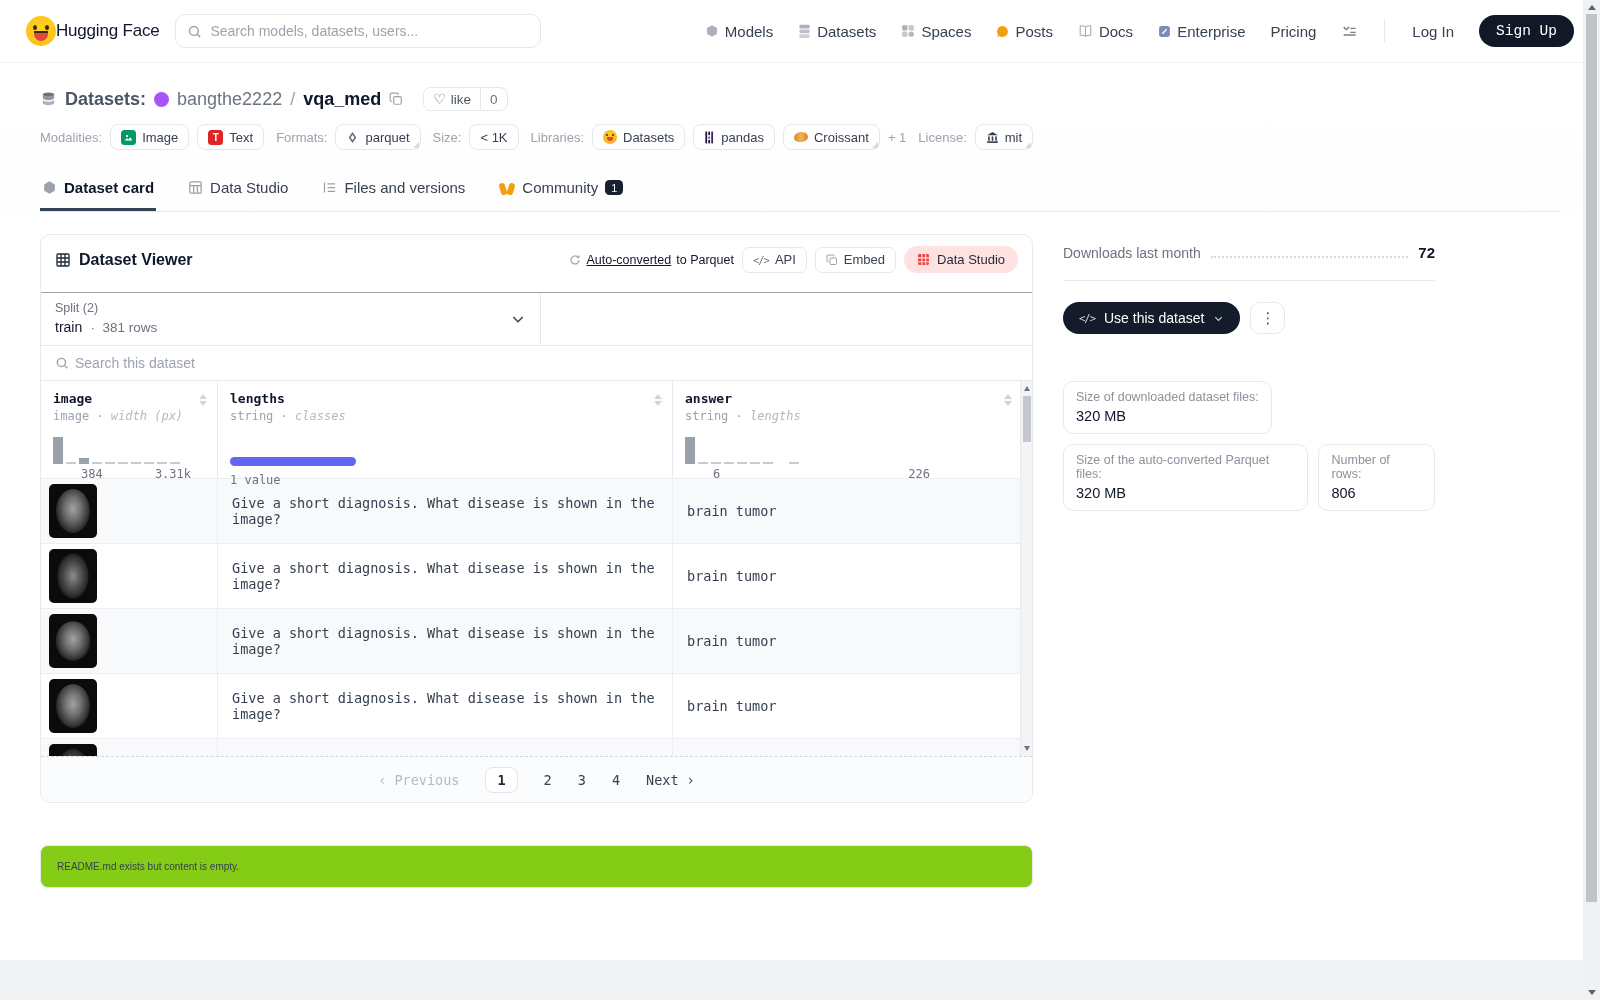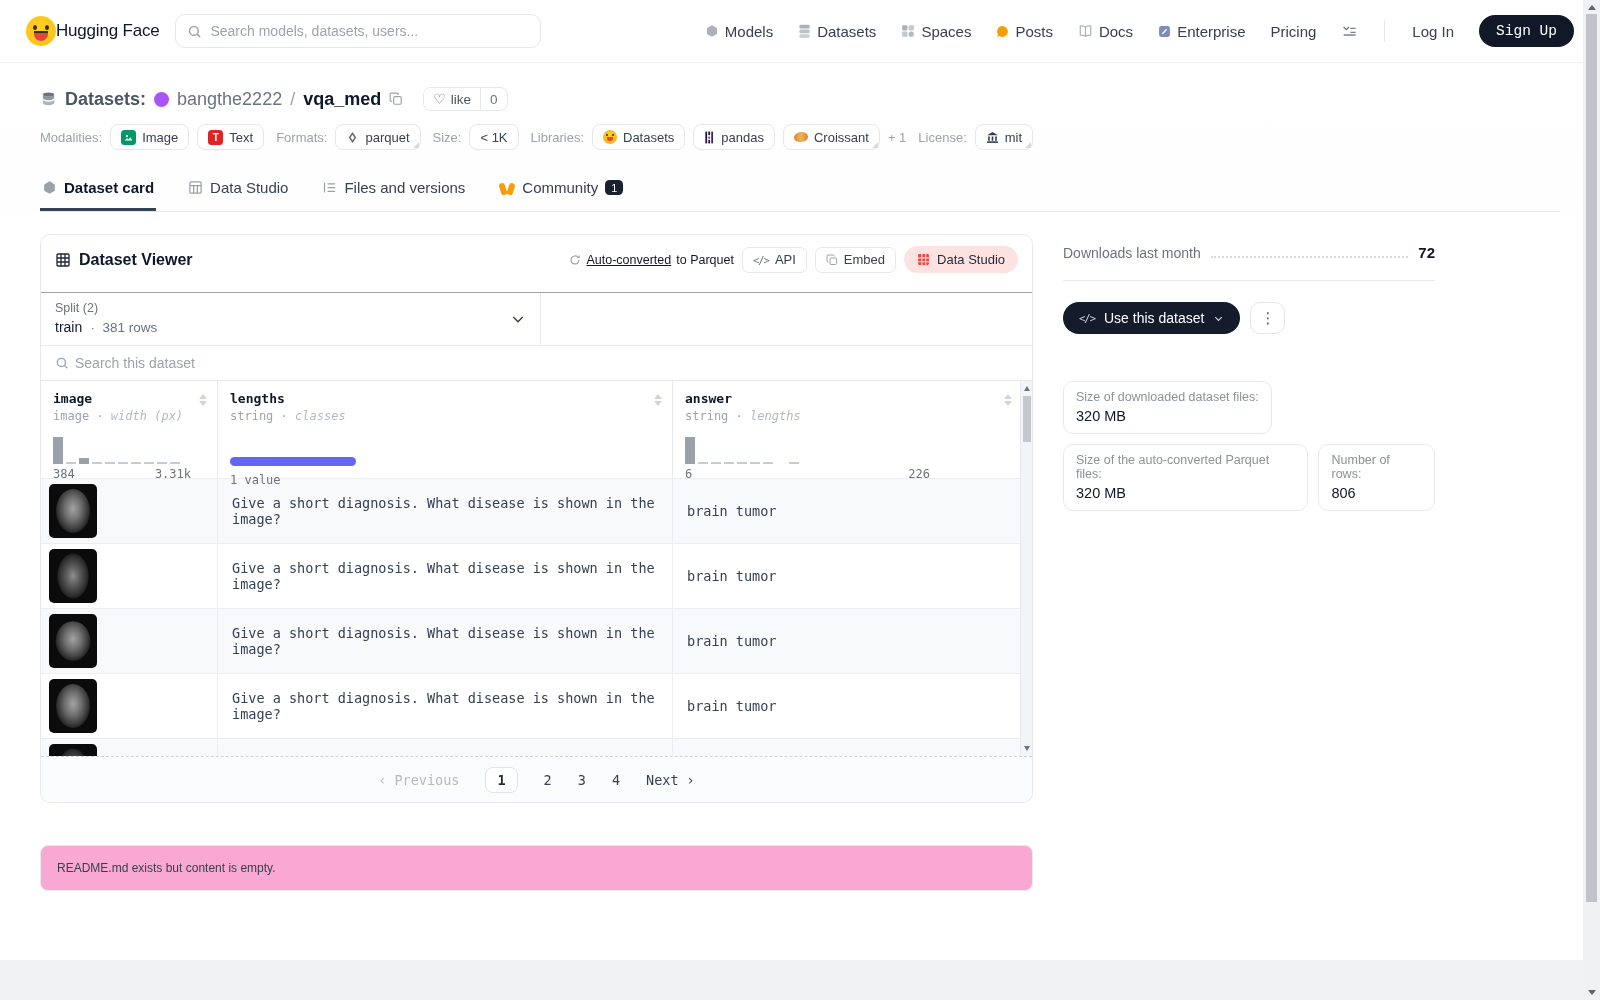--- a/index.html
+++ b/index.html
@@ -92,21 +92,21 @@
   .th.c1 { width:177px; } .th.c2 { width:455px; } .th.c3 { width:349px; border-right:none; }
   .th-name { font-family:"DejaVu Sans Mono",monospace; font-size:13px; font-weight:700; color:#0f172a; }
   .th-sub { font-family:"DejaVu Sans Mono",monospace; font-size:12px; color:#9ca3af; margin-top:3px; }
   .th-sub i { color:#b3b9c2; }
   .sort { position:absolute; top:13px; right:10px; display:flex; flex-direction:column; gap:2px; }
   .sort i { width:0; height:0; border-left:4px solid transparent; border-right:4px solid transparent; }
   .sort .up { border-bottom:5px solid #d1d5db; } .sort .dn { border-top:5px solid #d1d5db; }
   .hist { display:flex; align-items:flex-end; gap:3px; height:30px; margin-top:11px; }
   .hist .b { width:10px; background:#9aa1ab; }
   .hist .d { width:10px; height:2px; background:#c7ccd3; }
-  .hist-lbls { display:flex; justify-content:space-between; font-family:"DejaVu Sans Mono",monospace; font-size:12px; color:#6b7280; margin-top:3px; padding-right:14px; }
+  .hist-lbls { display:flex; justify-content:space-between; font-family:"DejaVu Sans Mono",monospace; font-size:12px; color:#6b7280; margin-top:3px; padding-right:14px;margin-left:28px; }
   .classbar-wrap { margin-top:34px; }
   .classbar { width:126px; height:9px; border-radius:6px; background:#6366f1; }
   .classnote { font-family:"DejaVu Sans Mono",monospace; font-size:12px; color:#6b7280; margin-top:7px; }
 
   .tr { display:flex; border-top:1px solid #eceef1; min-height:64px; background:#fff; }
   .tr.odd { background:#f8f9fb; }
   .td { border-right:1px solid #eceef1; display:flex; align-items:center; }
   .td.c1 { width:177px; padding:5px 8px; align-items:center; }
   .td.c2 { width:455px; padding:0 14px; }
   .td.c3 { width:349px; padding:0 14px; border-right:none; }
@@ -124,21 +124,21 @@
   .arr.up { top:5px; border-bottom:5px solid #6b7280; }
   .arr.dn { bottom:5px; border-top:5px solid #6b7280; }
 
   .dash-sep { border-top:1px dashed #cfd4da; }
   .pagination { height:45px; display:flex; align-items:center; justify-content:center; gap:26px; font-family:"DejaVu Sans Mono",monospace; font-size:13.5px; background:#fbfcfd; }
   .pg-prev { color:#b3bac2; display:flex; gap:8px; align-items:center; cursor:default; }
   .pg-num { color:#374151; cursor:pointer; }
   .pg-cur { border:1px solid #e2e5e9; background:#fff; border-radius:8px; padding:4px 11px; font-weight:700; color:#1f2937; }
   .pg-next { color:#374151; display:flex; gap:8px; align-items:center; cursor:pointer; }
 
-  .readme { margin-top:42px; border:1px solid #e7e9ec; background:#f9a8d4; border-radius:8px; padding:15px 16px; font-size:12px; color:#374151; }
+  .readme { margin-top:42px; border:1px solid #e7e9ec; background:#84cc16; border-radius:8px; padding:15px 16px; font-size:10px; color:#374151; }
 
   
   .sidebar { width:372px; padding-top:10px; }
   .dl-row { display:flex; align-items:flex-end; gap:10px; }
   .dl-label { font-size:14px; color:#6b7280; white-space:nowrap; }
   .dl-leader { flex:1; border-bottom:2px dotted #d6d9de; margin-bottom:3px; }
   .dl-value { font-size:15px; font-weight:700; color:#0f172a; }
   .sb-divider { border-top:1px solid #e7e9ec; margin:19px 0 21px; }
   .sb-btnrow { display:flex; gap:10px; align-items:center; }
   .btn-use { display:flex; align-items:center; gap:9px; background:#141c2b; color:#fff; border:none; border-radius:999px; height:32px; padding:0 16px; font-size:14px; font-family:inherit; cursor:pointer; }

